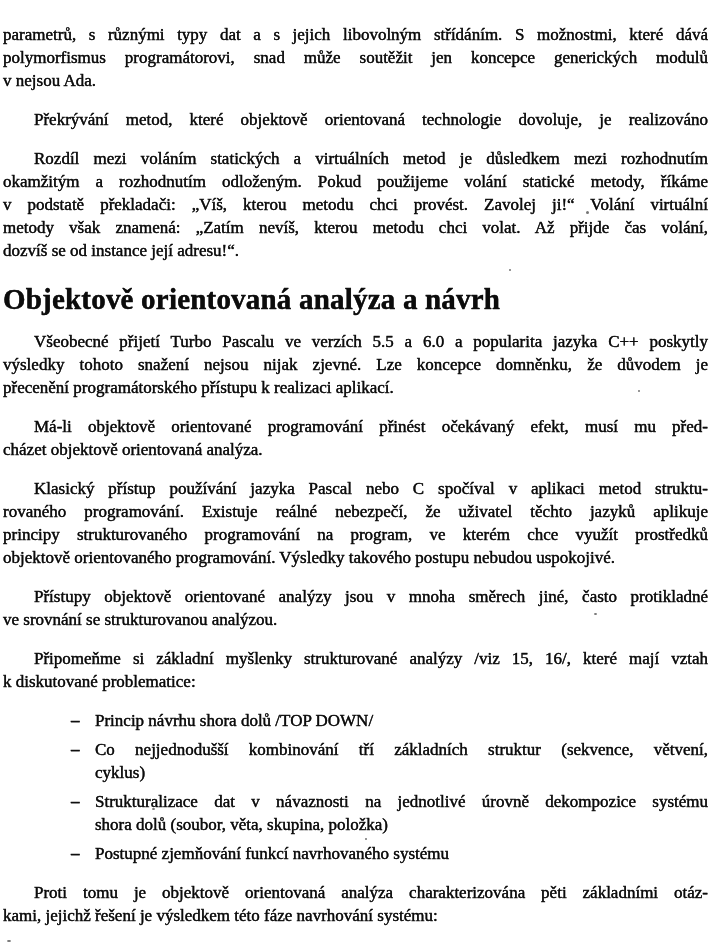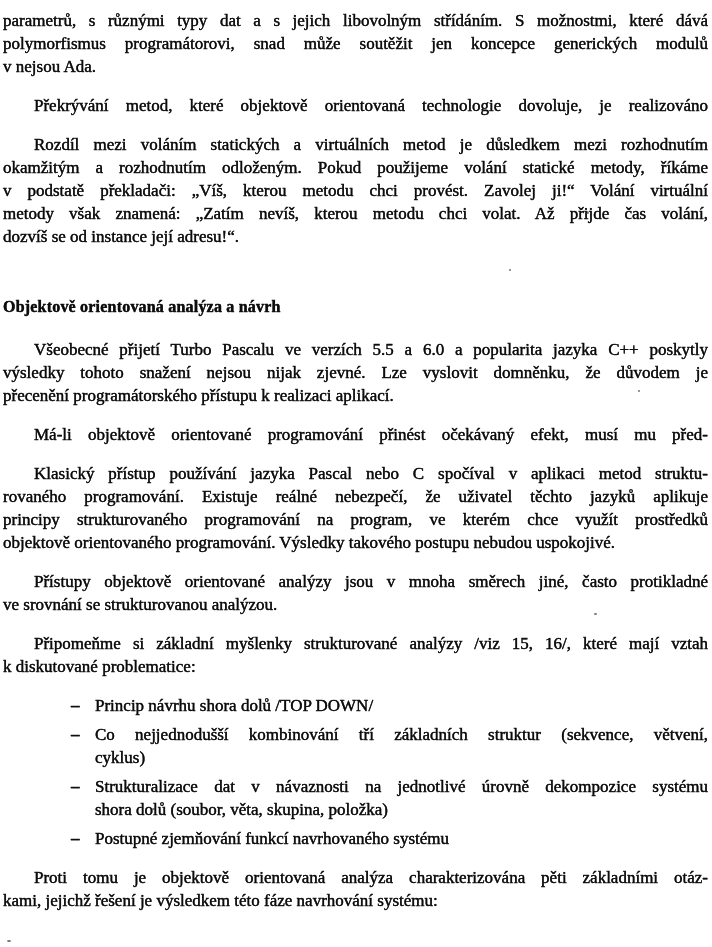--- a/index.html
+++ b/index.html
@@ -12,40 +12,40 @@
     width: 712px;
     height: 947px;
     position: relative;
     font-family: "Liberation Serif", "DejaVu Serif", serif;
     color: #0c0c0c;
     -webkit-text-stroke: 0.35px #141414;
     text-shadow: 0 0 0.5px rgba(10,10,10,0.75);
   }
   .page {
     position: absolute;
-    top: 9px;
+    top: 23px;
     left: 3px;
     right: 4px;
   }
   .page > :first-child { margin-top: 0; }
   .line {
     font-size: 17px;
     line-height: 23px;
     text-align: justify;
     text-align-last: justify;
     white-space: normal;
   }
   .line.last { text-align-last: left; }
   .para { margin-top: 16px; }
   .para.indent .line:first-child { text-indent: 31px; }
   .heading {
-    font-size: 16px;
+    font-size: 29px;
     font-weight: bold;
     line-height: 26px;
-    margin: 46px 0 18px 0;
+    margin: 24px 0 18px 0;
     letter-spacing: 0.2px;
   }
   .list { margin-top: 16px; }
   .list-item {
     position: relative;
     padding-left: 92px;
     margin-top: 6px;
   }
   .list-item:first-child { margin-top: 0; }
   .bullet {
@@ -78,25 +78,26 @@
     <div class="para indent">
       <div class="line">Rozdíl mezi voláním statických a virtuálních metod je důsledkem mezi rozhodnutím</div>
       <div class="line">okamžitým a rozhodnutím odloženým. Pokud použijeme volání statické metody, říkáme</div>
       <div class="line">v podstatě překladači: „Víš, kterou metodu chci provést. Zavolej ji!“ Volání virtuální</div>
       <div class="line">metody však znamená: „Zatím nevíš, kterou metodu chci volat. Až přijde čas volání,</div>
       <div class="line last">dozvíš se od instance její adresu!“.</div>
     </div>
     <h2 class="heading">Objektově orientovaná analýza a návrh</h2>
     <div class="para indent">
       <div class="line">Všeobecné přijetí Turbo Pascalu ve verzích 5.5 a 6.0 a popularita jazyka C++ poskytly</div>
-      <div class="line">výsledky tohoto snažení nejsou nijak zjevné. Lze vyslovit domněnku, že důvodem je</div>
+      <div class="line">výsledky tohoto snažení nejsou nijak zjevné. Lze koncepce domněnku, že důvodem je</div>
       <div class="line last">přecenění programátorského přístupu k realizaci aplikací.</div>
     </div>
     <div class="para indent">
       <div class="line">Má-li objektově orientované programování přinést očekávaný efekt, musí mu před-</div>
+      <div class="line last">cházet objektově orientovaná analýza.</div>
     </div>
     <div class="para indent">
       <div class="line">Klasický přístup používání jazyka Pascal nebo C spočíval v aplikaci metod struktu-</div>
       <div class="line">rovaného programování. Existuje reálné nebezpečí, že uživatel těchto jazyků aplikuje</div>
       <div class="line">principy strukturovaného programování na program, ve kterém chce využít prostředků</div>
       <div class="line last">objektově orientovaného programování. Výsledky takového postupu nebudou uspokojivé.</div>
     </div>
     <div class="para indent">
       <div class="line">Přístupy objektově orientované analýzy jsou v mnoha směrech jiné, často protikladné</div>
       <div class="line last">ve srovnání se strukturovanou analýzou.</div>

